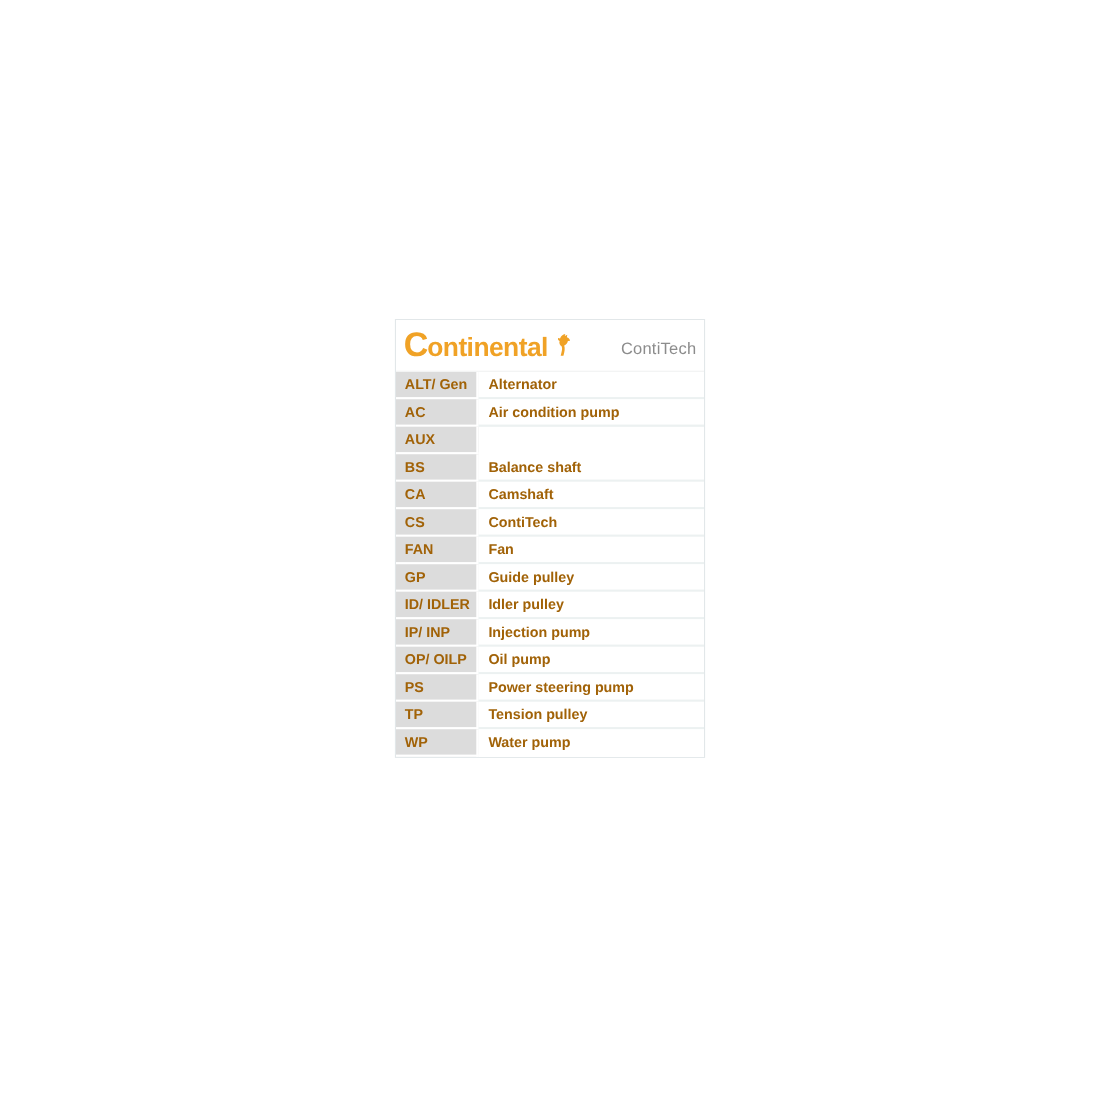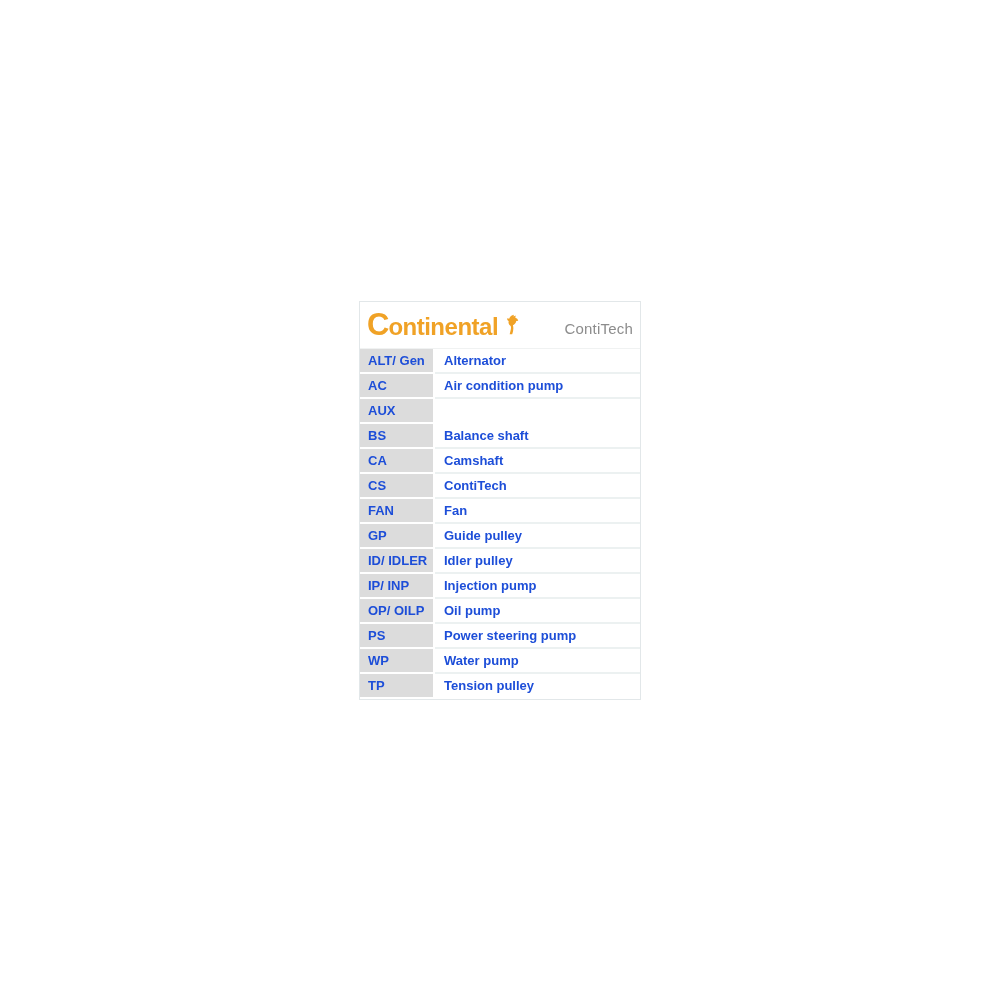--- a/index.html
+++ b/index.html
@@ -7,21 +7,21 @@
     padding: 0;
     width: 1000px;
     height: 1000px;
     background: #ffffff;
     font-family: "Liberation Sans", sans-serif;
     overflow: hidden;
   }
   .card {
     position: absolute;
     left: 359px;
-    top: 301px;
+    top: 290px;
     width: 282px;
     box-sizing: border-box;
     border: 1px solid #e2e7e9;
     background: #ffffff;
   }
   .card-header {
     position: relative;
     height: 46px;
     border-bottom: 1px solid #f0f2f2;
     background: #ffffff;
@@ -62,21 +62,21 @@
   .row {
     display: flex;
     width: 100%;
     height: 25px;
     box-sizing: border-box;
   }
   .cell {
     box-sizing: border-box;
     font-size: 13px;
     font-weight: bold;
-    color: #1d4ed8;
+    color: #a16207;
     line-height: 23px;
     height: 25px;
     overflow: hidden;
     white-space: nowrap;
   }
   .cell.abbr {
     width: 75px;
     padding-left: 8px;
     background: #dcdcdc;
     border-right: 2px solid #ffffff;
@@ -160,22 +160,22 @@
     <div class="cell abbr">OP/ OILP</div>
     <div class="cell desc">Oil pump</div>
   </div>
 
   <div class="row">
     <div class="cell abbr">PS</div>
     <div class="cell desc">Power steering pump</div>
   </div>
 
   <div class="row">
-    <div class="cell abbr">WP</div>
-    <div class="cell desc">Water pump</div>
+    <div class="cell abbr">TP</div>
+    <div class="cell desc">Tension pulley</div>
   </div>
 
   <div class="row">
-    <div class="cell abbr">TP</div>
-    <div class="cell desc">Tension pulley</div>
+    <div class="cell abbr">WP</div>
+    <div class="cell desc">Water pump</div>
   </div>
 </div>
 </div>
 
 </body></html>

